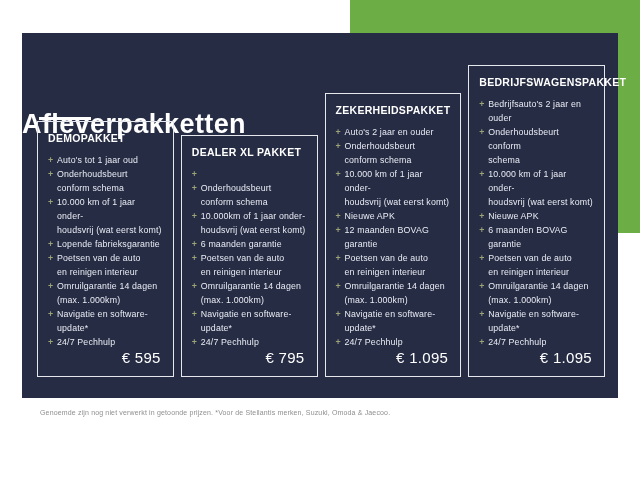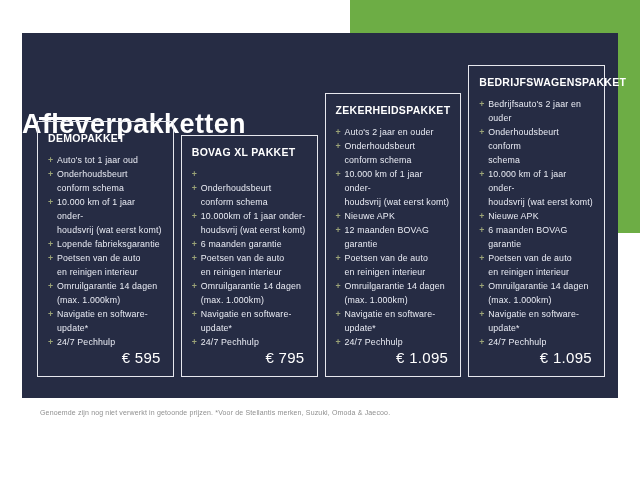--- a/index.html
+++ b/index.html
@@ -161,21 +161,21 @@
 
   <li class="feature">
     <span class="marker">+</span>
     <span class="ftext">24/7 Pechhulp</span>
   </li>
 </ul>
     <div class="price">€ 595</div>
   </section>
 
   <section class="card">
-    <h2 class="card-title">BOVAG XL PAKKET</h2>
+    <h2 class="card-title">DEALER XL PAKKET</h2>
     <ul class="features">
   <li class="feature">
     <span class="marker">+</span>
   </li>
 
   <li class="feature">
     <span class="marker">+</span>
     <span class="ftext">Onderhoudsbeurt
 conform schema</span>
   </li>

